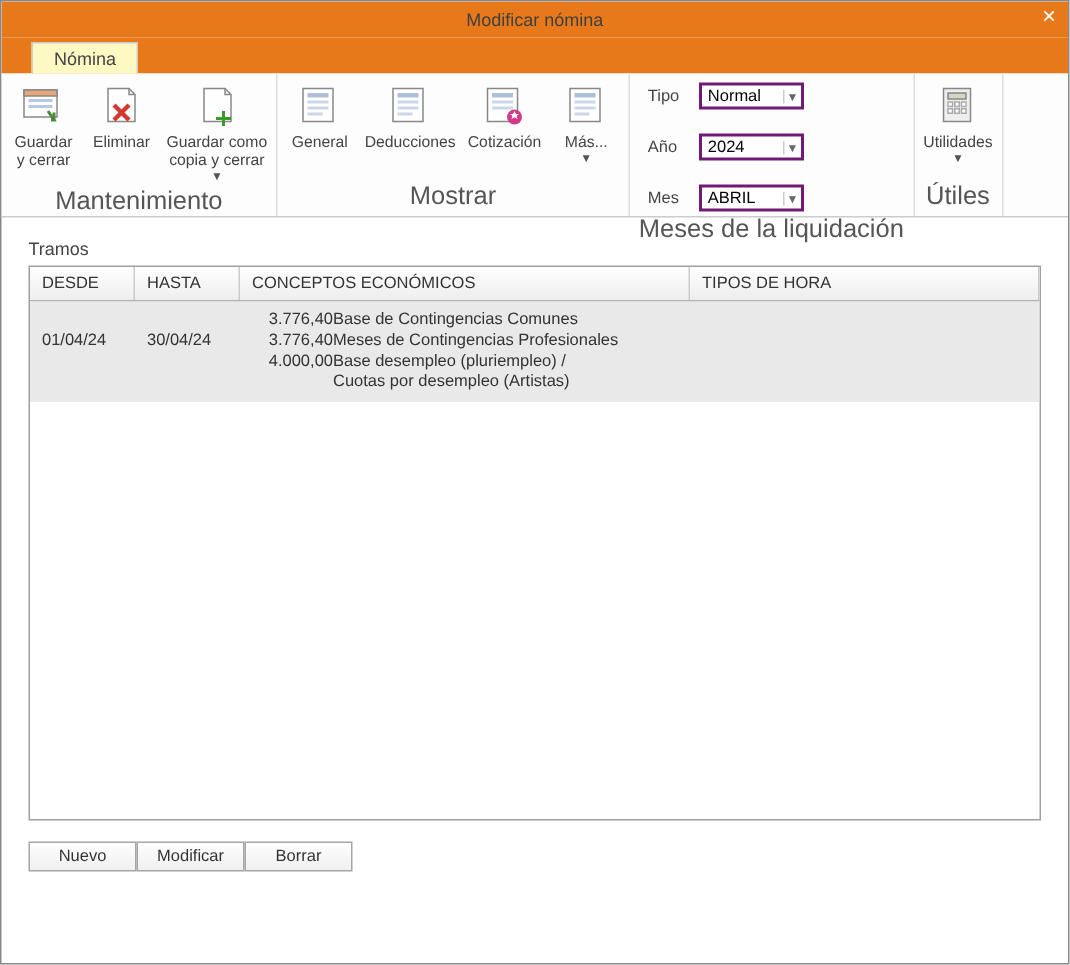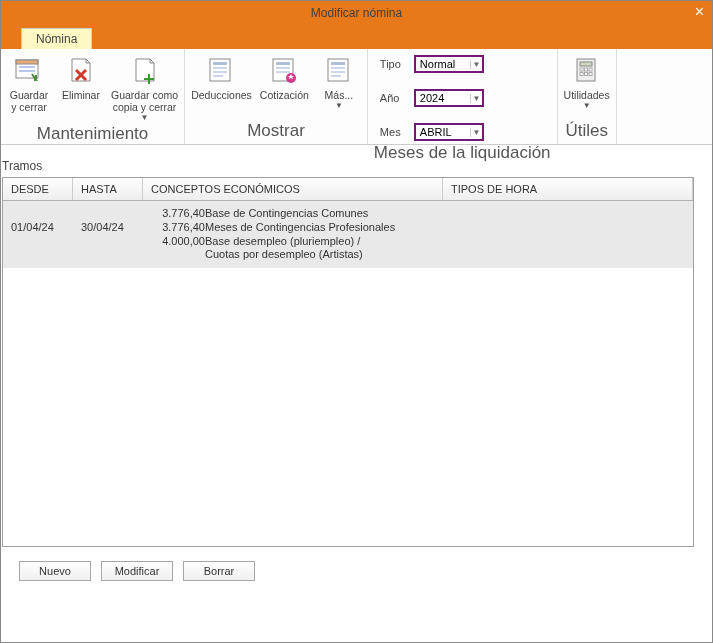--- a/index.html
+++ b/index.html
@@ -15,34 +15,34 @@
   .group .label { font-size: 17px; color: #555; padding: 2px 0 3px; }
   .rbtn { display: flex; flex-direction: column; align-items: center; justify-content: flex-start; min-width: 44px; cursor: pointer; padding-top: 2px; }
   .rbtn .icon { width: 32px; height: 32px; display: flex; align-items: center; justify-content: center; }
   .rbtn .cap { font-size: 10.5px; color: #444; text-align: center; line-height: 1.15; margin-top: 2px; white-space: pre-line; }
   .rbtn .caret { font-size: 8px; color: #555; }
   .fields { padding: 2px 6px 0 6px; display: flex; flex-direction: column; gap: 16px; flex: 1; justify-content: flex-start;}
   .fieldrow { display: flex; align-items: center; gap: 6px; }
   .fieldrow label { font-size: 11px; color: #444; width: 28px; }
   .combo { display: flex; align-items: center; border: 2px solid #701a75; height: 18px; width: 70px; background: #fff; font-size: 11px; padding-left: 4px; justify-content: space-between; cursor: pointer;}
   .combo .arrow { width: 12px; text-align: center; font-size: 8px; color: #666; border-left: 1px solid #ccc; }
-  .content { padding: 14px 18px 0 1px; }
+  .content { padding: 14px 18px 0 18px; }
   .section-title { font-size: 12px; color: #444; margin-bottom: 4px; }
   .grid { border: 1px solid #a0a0a0; height: 370px; overflow: hidden; background: #fff; }
   .ghead { display: flex; background: linear-gradient(#fefefe,#eee); border-bottom: 1px solid #b0b0b0; }
   .ghead div { font-size: 11px; color: #333; padding: 5px 8px; border-right: 1px solid #ccc; }
   .col-desde { width: 70px; }
   .col-hasta { width: 70px; }
   .col-conc { width: 300px; }
   .col-tipos { flex: 1; }
   .grow { display: flex; background: #e9e9e9; }
   .grow > div { font-size: 11px; color: #333; padding: 6px 8px; }
   .concline { display: flex; line-height: 1.25; }
   .concline .amt { width: 54px; text-align: right; }
-  .bottom-buttons { display: flex; gap: 10px; padding: 14px 18px; }
+  .bottom-buttons { display: flex; padding: 14px 18px; }
   .btn { border: 1px solid #a6a6a6; background: linear-gradient(#fefefe,#f0f0f0); font-size: 11px; padding: 3px 0; width: 72px; text-align: center; cursor: pointer; color: #333; }
 </style>
 </head>
 <body>
 
 <div class="titlebar">
   <span class="title">Modificar nómina</span>
   <span class="close">×</span>
 </div>
 
@@ -91,20 +91,32 @@
         <span class="cap">Guardar como
 copia y cerrar</span>
         <span class="caret">▼</span>
       </div>
     </div>
     <div class="label">Mantenimiento</div>
   </div>
 
   <div class="group">
     <div class="buttons">
+      <div class="rbtn">
+        <span class="icon">
+          <svg width="30" height="30" viewBox="0 0 30 30">
+              <rect x="4" y="3" width="20" height="22" fill="#fff" stroke="#888"></rect>
+              <rect x="7" y="6" width="14" height="3" fill="#aebfd8"></rect>
+              <rect x="7" y="11" width="14" height="2" fill="#ccd6e8"></rect>
+              <rect x="7" y="15" width="14" height="2" fill="#ccd6e8"></rect>
+              <rect x="7" y="19" width="10" height="2" fill="#ccd6e8"></rect>
+            </svg>
+        </span>
+        <span class="cap">General</span>
+      </div>
       <div class="rbtn">
         <span class="icon">
           <svg width="30" height="30" viewBox="0 0 30 30">
               <rect x="4" y="3" width="20" height="22" fill="#fff" stroke="#888"></rect>
               <rect x="7" y="6" width="14" height="3" fill="#aebfd8"></rect>
               <rect x="7" y="11" width="14" height="2" fill="#ccd6e8"></rect>
               <rect x="7" y="15" width="14" height="2" fill="#ccd6e8"></rect>
               <rect x="7" y="19" width="10" height="2" fill="#ccd6e8"></rect>
             </svg>
         </span>

